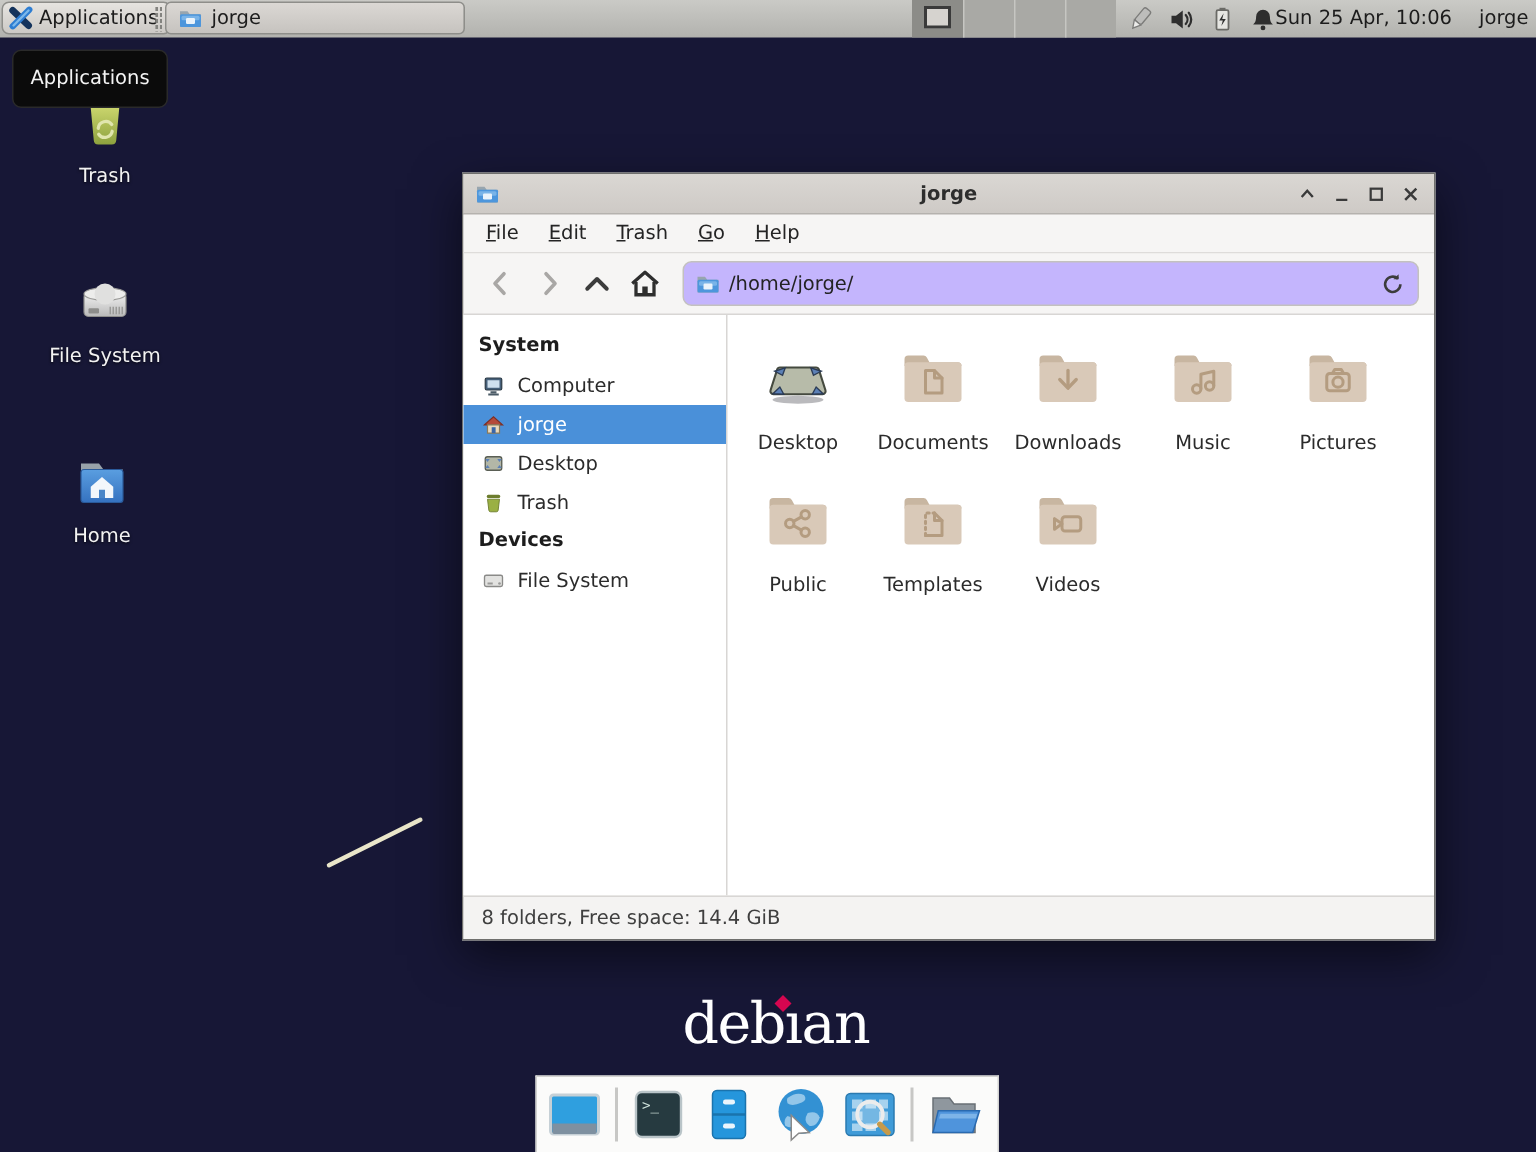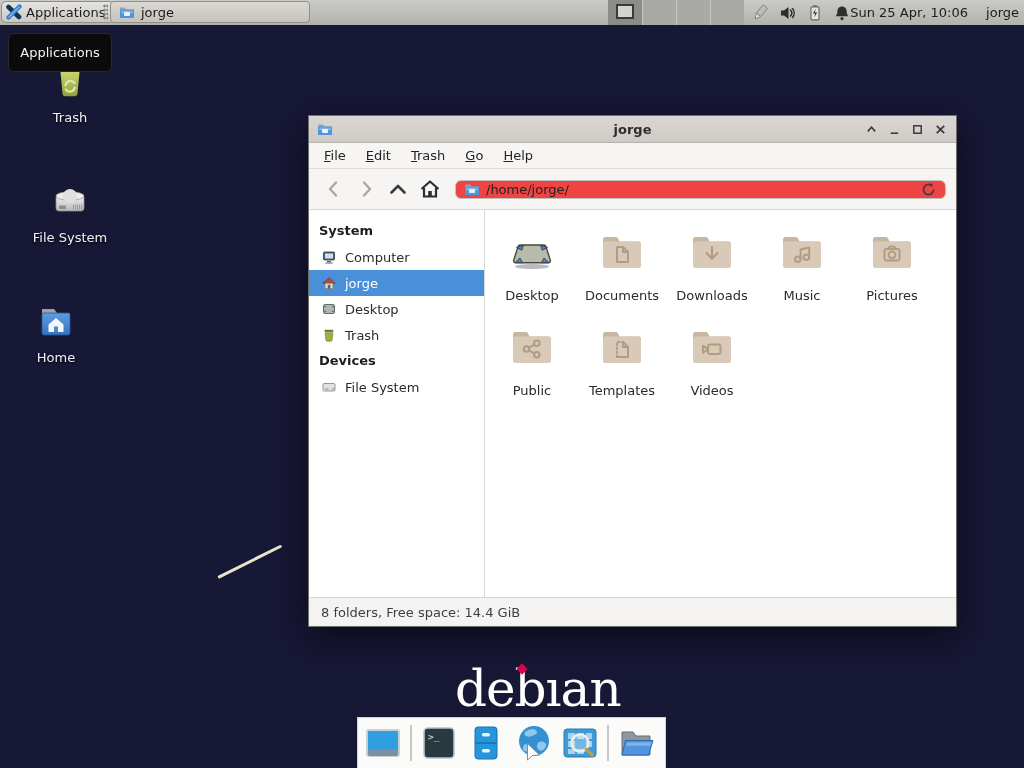--- a/index.html
+++ b/index.html
@@ -8,24 +8,24 @@
 
   
   .desktop { position:absolute; inset:0; background:#171736; }
   .stylus-stroke { position:absolute; left:218px; top:576px; width:71px; height:3px;
     background:#eae6ca; border-radius:2px; transform:rotate(-26.5deg); transform-origin:left center; }
   .desk-icon { position:absolute; width:100px; text-align:center; cursor:default; }
   .desk-icon .dicon { width:48px; height:48px; margin:0 auto; }
   .desk-icon .dlabel { margin-top:5px; color:#f2f2f2; font-size:13px; text-shadow:0 1px 2px rgba(0,0,0,.8); }
   .di-trash { left:20px; top:57px; }
   .di-fs    { left:20px; top:177px; }
-  .di-home  { left:6px; top:297px; }
+  .di-home  { left:18px; top:297px; }
 
   .debian-logo { position:absolute; left:455px; top:660px; color:#fff;
-    font-family:"DejaVu Serif", serif; font-size:50px; font-weight:500; letter-spacing:-1px; }
+    font-family:"DejaVu Serif", serif; font-size:38px; font-weight:500; letter-spacing:-1px; }
   .debian-logo .diamond { position:absolute; left:63px; top:5px; width:8px; height:8px;
     background:#d70751; transform:rotate(45deg); }
 
   
   .panel { position:absolute; left:0; top:0; width:1024px; height:25px;
     background:linear-gradient(#cacac6,#b2b2ae); z-index:30; }
   .app-button { position:absolute; left:1px; top:1px; height:22px; padding:0 8px 0 4px;
     display:flex; align-items:center; gap:4px; background:linear-gradient(#e6e4e0,#ccc9c5);
     border:1px solid #8e8e8a; border-radius:5px; color:#1c1c1c; }
   .panel-handle { position:absolute; left:103px; top:4px; width:5px; height:17px;
@@ -61,21 +61,21 @@
   .wbtn { width:15px; height:15px; display:flex; align-items:center; justify-content:center; }
 
   .menubar { height:26px; background:#f6f5f4; border-bottom:1px solid #dedcda; display:flex;
     align-items:center; padding-left:5px; flex:0 0 26px;text-align:right; }
   .menu-item { display:inline-block; padding:3px 10px; color:#242424; font-size:13px; }
   .menu-item::first-letter { text-decoration:underline; }
 
   .toolbar { height:41px; background:#f6f5f4; border-bottom:1px solid #d8d6d4; display:flex;
     align-items:center; padding:0 10px 0 12px; gap:6px; flex:0 0 41px; }
   .navbtn { width:26px; height:26px; display:flex; align-items:center; justify-content:center; border-radius:4px; }
-  .pathbar { flex:1; height:19px; margin-left:6px; background:#ef4444; border:1px solid #c3c1bf;
+  .pathbar { flex:1; height:30px; margin-left:6px; background:#c4b5fd; border:1px solid #c3c1bf;
     border-radius:6px; display:flex; align-items:center; padding:0 8px; gap:6px; }
   .pathbar input { flex:1; border:none; outline:none; background:transparent; font:13px "DejaVu Sans", sans-serif; color:#232323; }
   .reload { margin-left:auto; }
 
   .wbody { flex:1; display:flex; min-height:0; background:#fff; }
   .sidebar { width:176px; border-right:1px solid #d8d6d4; background:#fff; padding-top:8px; flex:0 0 176px; }
   .side-header { height:26px; line-height:26px; padding-left:10px; font-weight:bold; color:#1d1d1d; }
   .side-row { height:26px; display:flex; align-items:center; gap:8px; padding-left:12px; color:#2b2b2b; }
   .side-row.selected { background:#4a90d9; color:#fff; }
   .side-row svg { flex:0 0 16px; }

